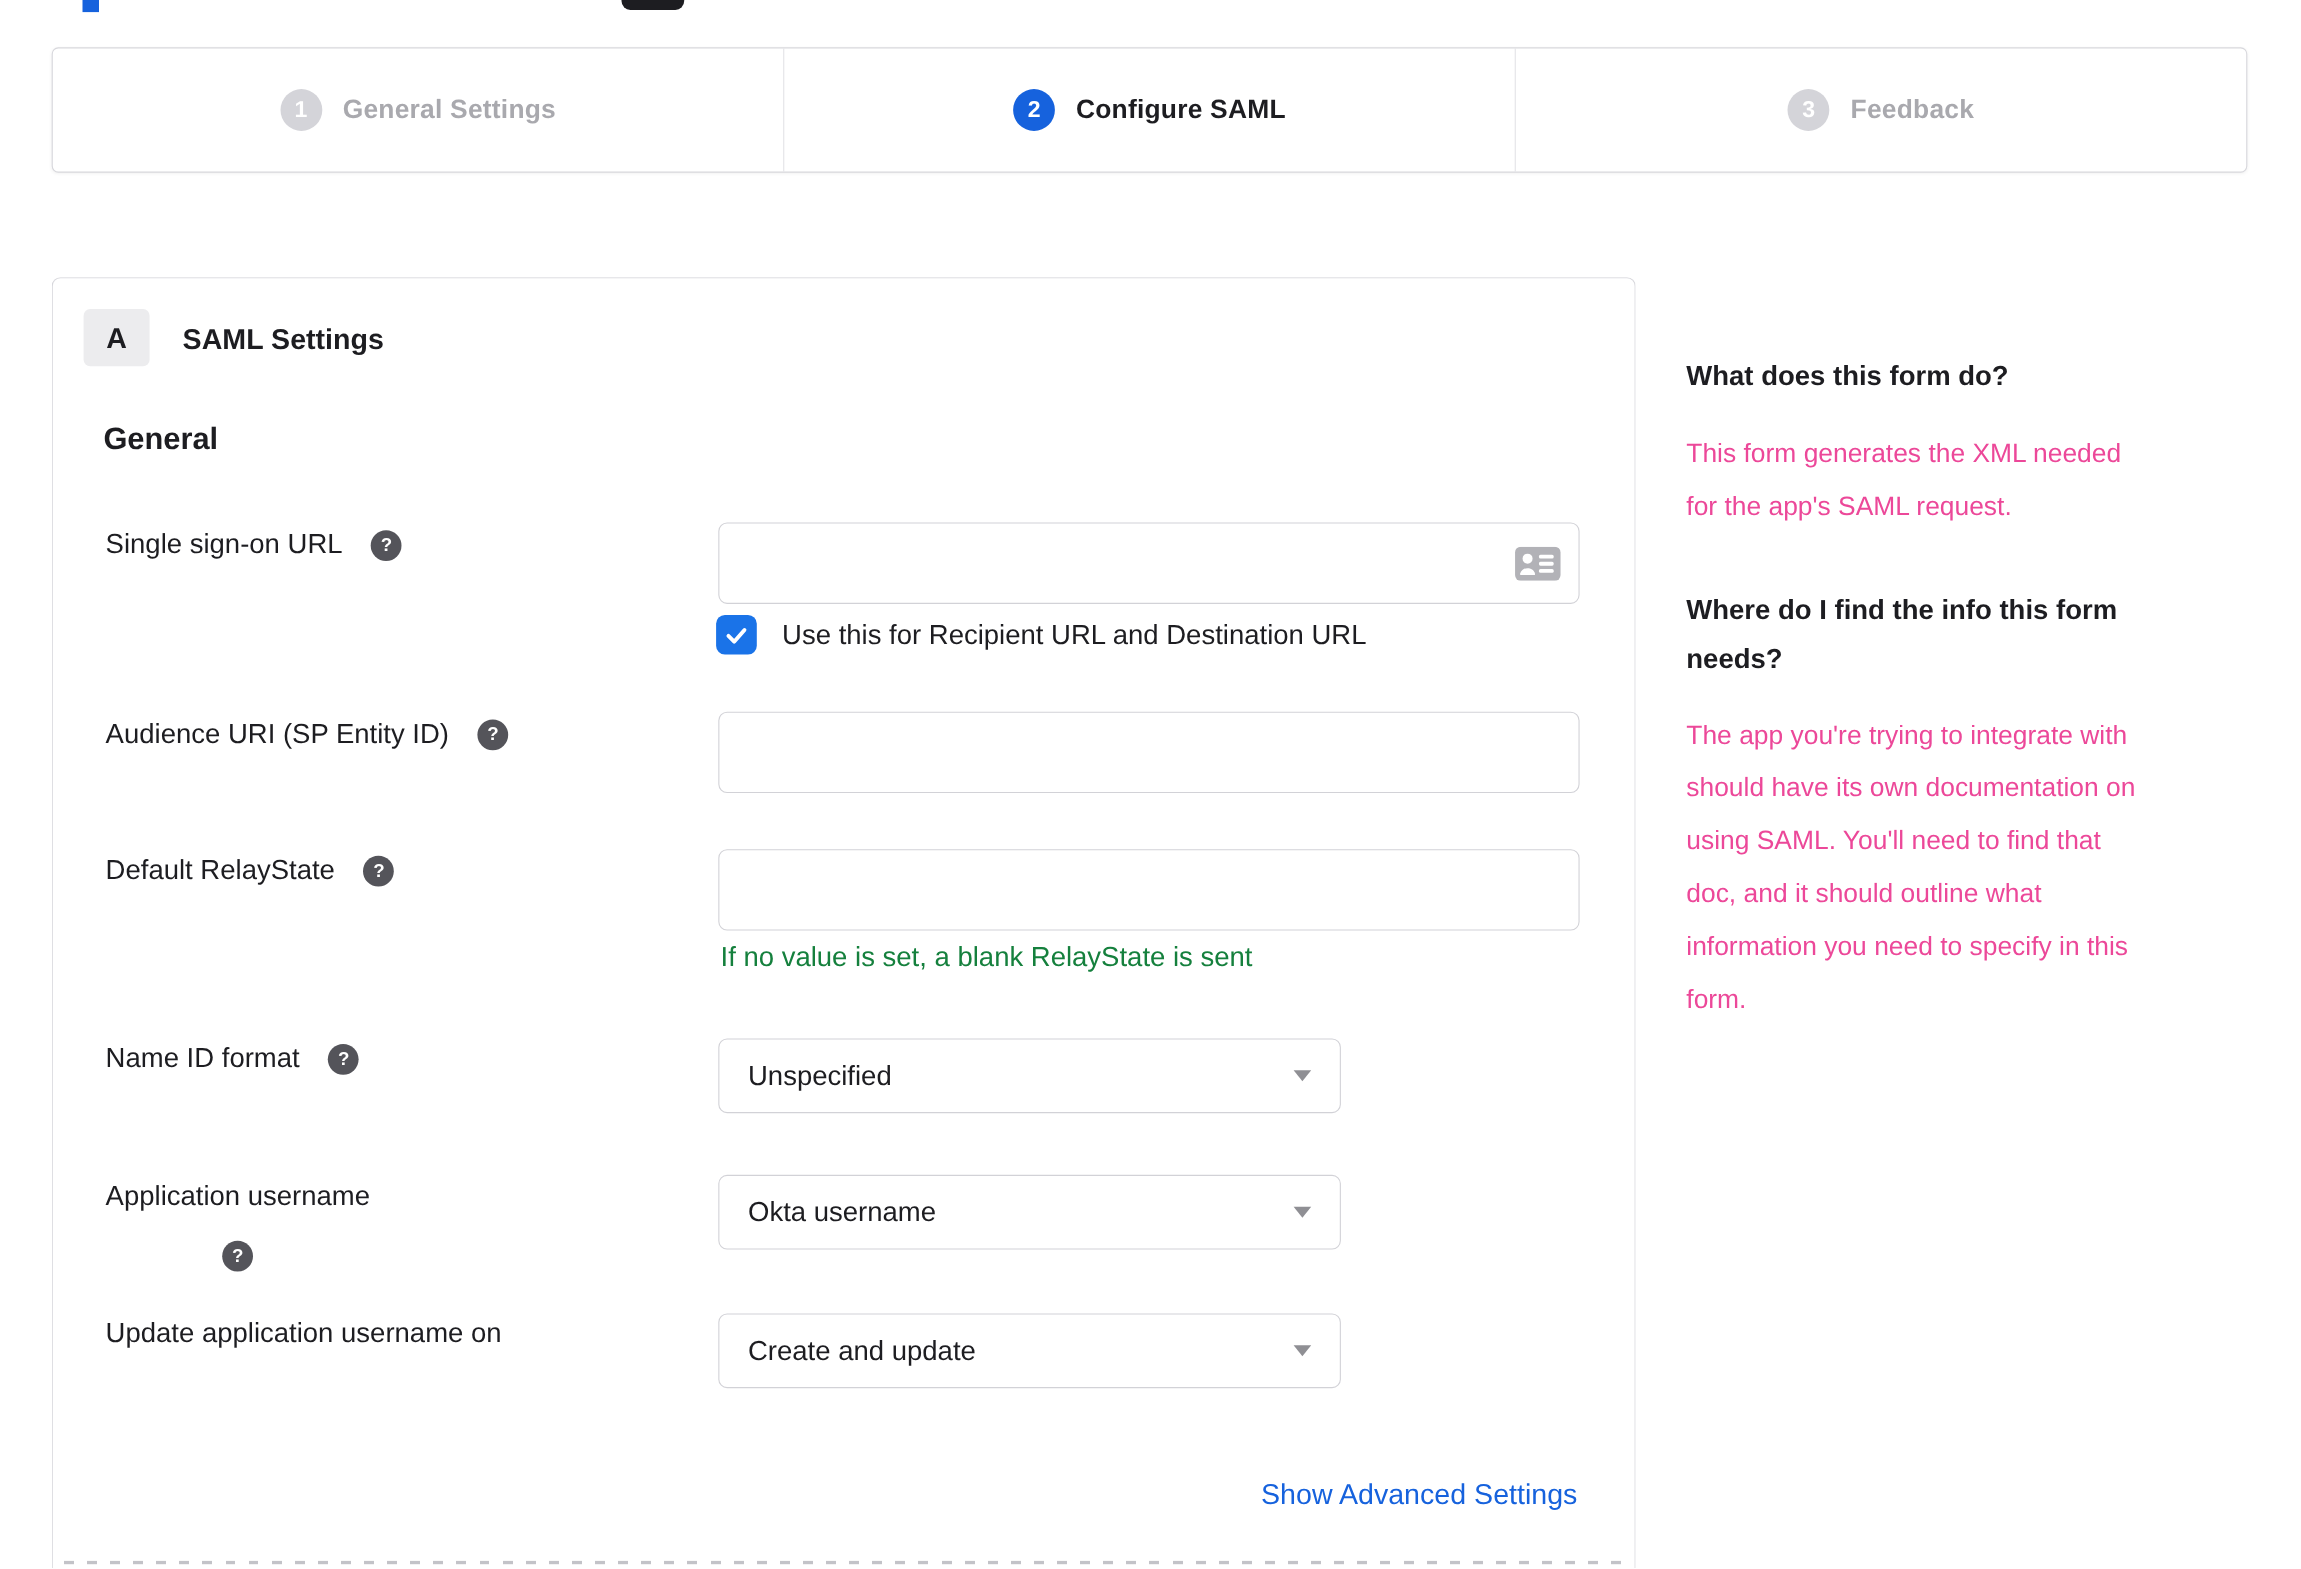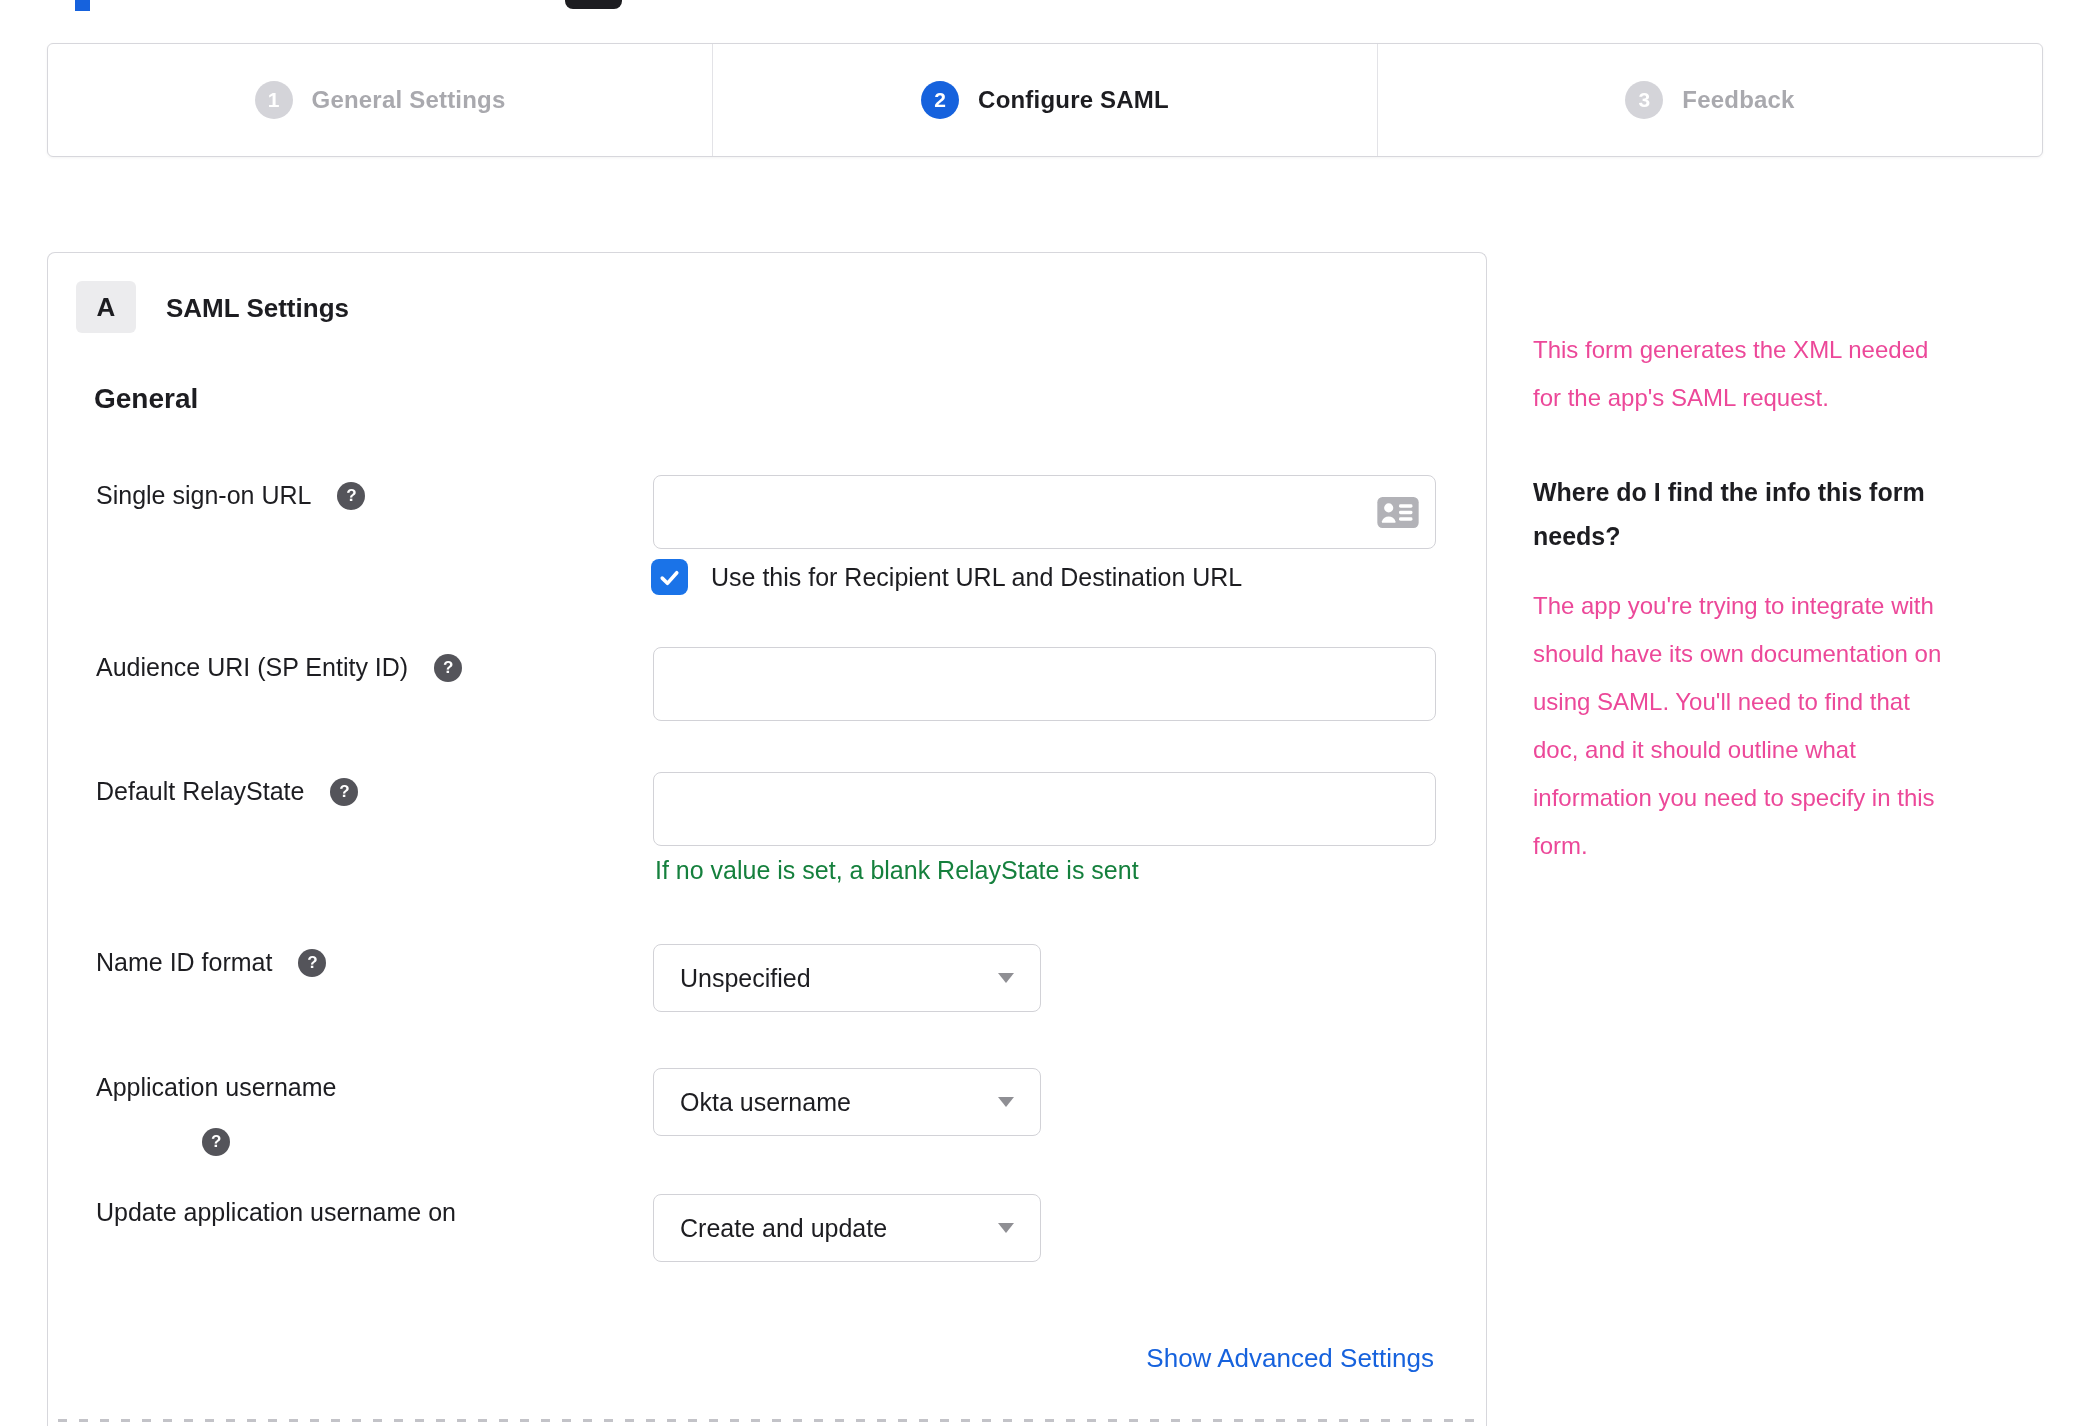--- a/index.html
+++ b/index.html
@@ -44,21 +44,21 @@
                 font-size:25px; font-family:inherit; color:#1d1d21; padding:0 70px 0 24px;
                 outline:none; background:#fff; }
   .vcard { position:absolute; right:16px; top:22px; }
 
   .checkbox { position:absolute; width:37px; height:36px; background:#1a73e8; border-radius:8px;
               display:flex; align-items:center; justify-content:center; }
   .checkbox-label { position:absolute; font-size:25px; color:#1d1d21; }
 
   .helper { position:absolute; font-size:25px; color:#15803d; }
 
-  .select { position:absolute; width:388px; height:68px; background:#fff; border:1px solid #d2d2d7;
+  .select { position:absolute; width:566px; height:68px; background:#fff; border:1px solid #d2d2d7;
             border-radius:8px; display:flex; align-items:center; justify-content:space-between;
             padding:0 26px; font-size:25px; color:#1d1d21; cursor:default; }
   .caret { width:0; height:0; border-left:8px solid transparent; border-right:8px solid transparent;
            border-top:10px solid #8f8f94; }
 
   .adv-link { position:absolute; right:52px; top:1090px; font-size:26px; font-weight:500;
               color:#1662dd; text-decoration:none; }
 
   .dashed-divider { position:absolute; left:10px; right:10px; top:1166px; height:3px;
                     background:repeating-linear-gradient(90deg,#c3c3c8 0 9px,transparent 9px 21px); }
@@ -165,20 +165,21 @@
       <span>Create and update</span>
       <span class="caret"></span>
     </div>
 
     <a class="adv-link" href="#">Show Advanced Settings</a>
 
     <div class="dashed-divider"></div>
   </div>
 
   <div class="sidebar">
+    <div class="sb-h sb-h1">What does this form do?</div>
     <div class="sb-p sb-p1">This form generates the XML needed
 for the app's SAML request.</div>
     <div class="sb-h sb-h2">Where do I find the info this form
 needs?</div>
     <div class="sb-p">The app you're trying to integrate with
 should have its own documentation on
 using SAML. You'll need to find that
 doc, and it should outline what
 information you need to specify in this
 form.</div>

